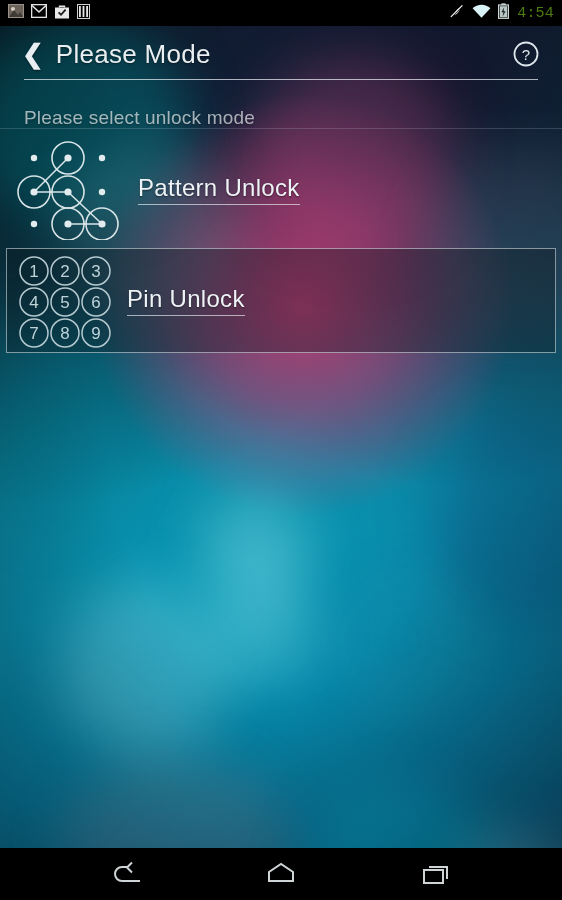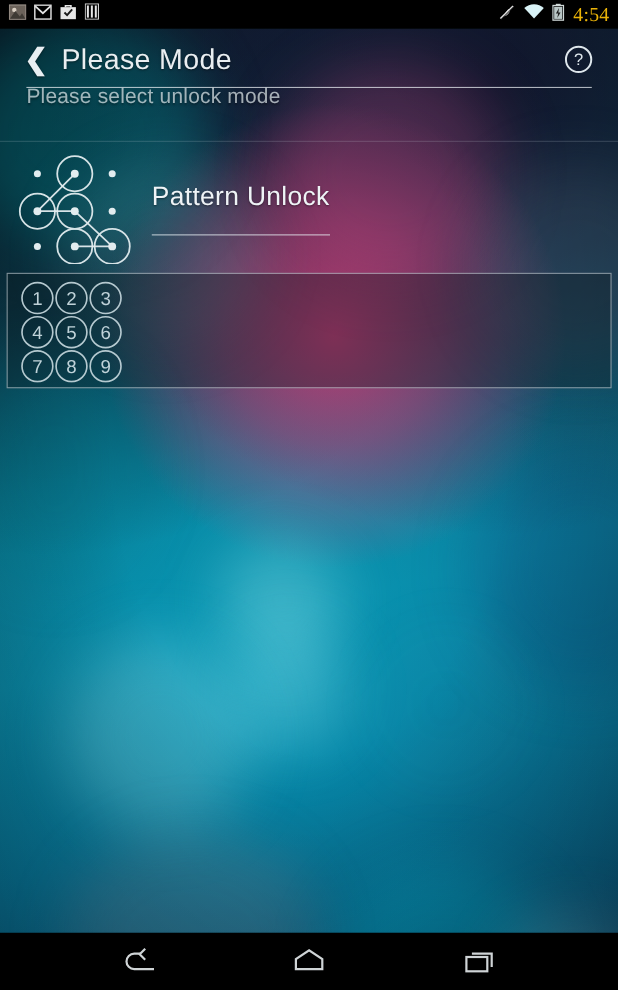--- a/index.html
+++ b/index.html
@@ -63,22 +63,22 @@
     width: 562px; height: 26px;
     background: #000;
     display: flex; align-items: center;
     padding: 0 8px;
     box-sizing: border-box;
     z-index: 30;
   }
   .sb-left { display: flex; align-items: center; gap: 7px; }
   .sb-right { margin-left: auto; display: flex; align-items: center; gap: 7px; }
   .sb-time {
-    color: #eab308; font-size: 18px; letter-spacing: 0.2px;
-    font-family: Liberation Serif, serif; padding-left: 1px;
+    color: #4d7c0f; font-size: 15px; letter-spacing: 0.2px;
+    font-family: Liberation Mono, monospace; padding-left: 1px;
   }
   .sb-ico { display: block; }
 
   
   .actionbar {
     position: absolute; left: 0; top: 26px;
     width: 562px; height: 56px;
     display: flex; align-items: center;
     padding: 0 22px;
     box-sizing: border-box;
@@ -98,21 +98,21 @@
   .help-btn { margin-left: auto; cursor: pointer; display: flex; }
 
   .divider {
     position: absolute; left: 24px; top: 79px;
     width: 514px; height: 1px;
     background: rgba(236,240,244,0.72);
     z-index: 20;
   }
 
   .subtitle {
-    position: absolute; left: 24px; top: 78px;
+    position: absolute; left: 24px; top: 107px;
     color: rgba(228,236,240,0.70);
     font-size: 19px; font-weight: 300;
     letter-spacing: 0.2px;
     font-family: "Liberation Sans", sans-serif;
     text-shadow: 0 1px 2px rgba(0,0,0,0.35);
     z-index: 20;
   }
   .subdivider {
     position: absolute; left: 0; top: 128px;
     width: 562px; height: 1px;
@@ -137,21 +137,21 @@
   }
   .row-crash { height: 110px; padding-left: 16px; margin-top: 4px; }
 
   .thumb { flex: 0 0 auto; display: flex; align-items: center; justify-content: center; }
 
   .label {
     color: #eef3f6; font-size: 24px; font-weight: 300;
     letter-spacing: 0.3px;
     font-family: "Liberation Sans", sans-serif;
     border-bottom: 1px solid rgba(235,242,246,0.65);
-    padding-bottom: 20px;
+    padding-bottom: 2px;
     text-shadow: 0 1px 2px rgba(0,0,0,0.45);
     margin-left: 18px;
   }
   .label-pin { margin-left: 16px; }
 
   
   .navbar {
     position: absolute; left: 0; bottom: 0;
     width: 562px; height: 52px;
     background: #000;
@@ -309,20 +309,21 @@
               <text x="79" y="23">3</text>
             <text x="17" y="54">4</text>
               <text x="48" y="54">5</text>
               <text x="79" y="54">6</text>
             <text x="17" y="85">7</text>
               <text x="48" y="85">8</text>
               <text x="79" y="85">9</text>
           </g>
         </svg>
       </div>
+      <span class="label label-pin">Pin Unlock </span>
     </div>
 
     <div class="row row-crash">
     </div>
 
   </div>
 
   <div class="navbar">
     <span class="nav-btn">
       <svg width="40" height="30" viewBox="0 0 40 30">

